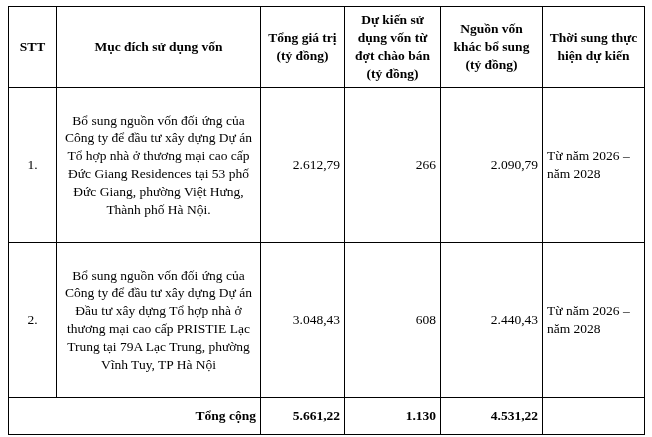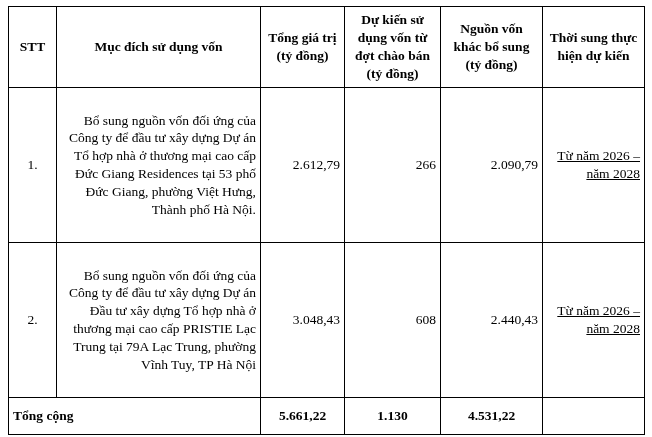--- a/index.html
+++ b/index.html
@@ -45,40 +45,39 @@
   col.c-total    { width: 84px; }
   col.c-offering { width: 96px; }
   col.c-other    { width: 102px; }
   col.c-time     { width: 102px; }
 
   td.stt {
     text-align: center;
     vertical-align: middle;
   }
   td.purpose {
-    text-align: right;
+    text-align: center;
     vertical-align: middle;
     padding: 6px 6px 6px 7px;
   }
   td.num {
     text-align: right;
     vertical-align: middle;
   }
   td.time {
-    text-align: right;
+    text-align: left;
     vertical-align: middle;
-    text-decoration: underline;
   }
   tr.total-row td {
     font-weight: bold;
-    text-align: center;
+    text-align: right;
     height: 30px;
   }
   tr.total-row td.total-label {
-    text-align: left;
+    text-align: right;
     margin-left: 12px;
   }
   tr.data-row-1 td { height: 148px; }
   tr.data-row-2 td { height: 148px; }
 </style>
 </head>
 <body>
 
 <div class="sheet">
   <table class="capital-table">

